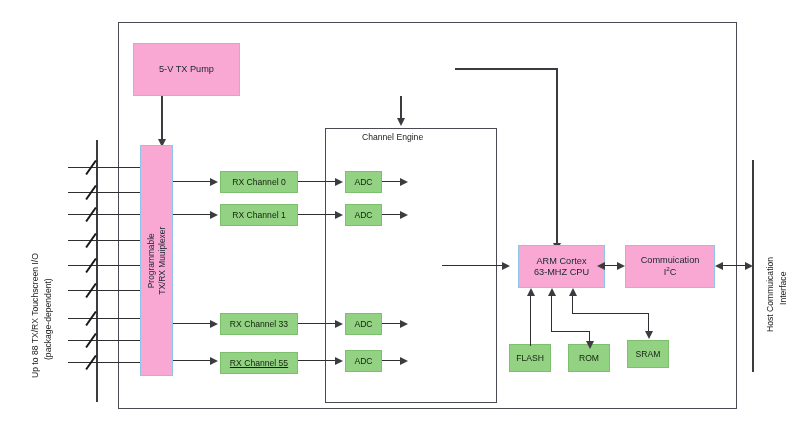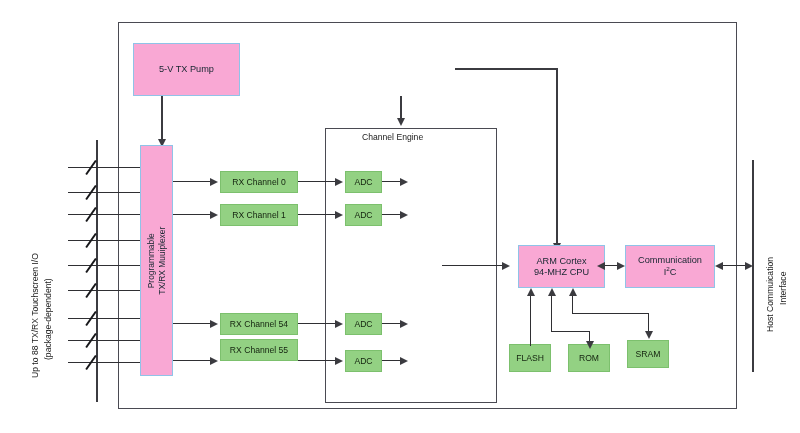--- a/index.html
+++ b/index.html
@@ -105,23 +105,23 @@
     </div>
   </div>
 
   <div class="box green f85" style="left:220px;top:171px;width:78px;height:22px;text-align:center;">
     <span>RX Channel 0</span>
   </div>
   <div class="box green f85" style="left:220px;top:204px;width:78px;height:22px;">
     <span>RX Channel 1</span>
   </div>
   <div class="box green f85" style="left:220px;top:313px;width:78px;height:22px;">
-    <span>RX Channel 54</span>
-  </div>
-  <div class="box green f85" style="left:220px;top:339px;width:78px;height:22px;">
+    <span>RX Channel 33</span>
+  </div>
+  <div class="box green f85" style="left:220px;top:352px;width:78px;height:22px;text-decoration:underline;">
     <span>RX Channel 55</span>
   </div>
 
   <div class="ln thinh" style="left:173px;top:181px;width:38px;"></div>
   <div class="ar ar-r" style="left:210px;top:177.5px;"></div>
   <div class="ln thinh" style="left:173px;top:214px;width:38px;"></div>
   <div class="ar ar-r" style="left:210px;top:210.5px;"></div>
   <div class="ln thinh" style="left:173px;top:323px;width:38px;"></div>
   <div class="ar ar-r" style="left:210px;top:319.5px;"></div>
   <div class="ln thinh" style="left:173px;top:360px;width:38px;"></div>
@@ -163,27 +163,27 @@
   <div class="ar ar-r" style="left:400px;top:319.5px;"></div>
   <div class="ln thinh" style="left:382px;top:360px;width:20px;"></div>
   <div class="ar ar-r" style="left:400px;top:356.5px;"></div>
 
   <div class="ln thinh" style="left:442px;top:265px;width:62px;"></div>
   <div class="ar ar-r" style="left:502px;top:261.5px;"></div>
 
   <div class="box blue f9" style="left:510px;top:245px;width:87px;height:43px;margin-left:8px;">
     <div>
       <div>ARM Cortex</div>
-      <div>94-MHZ CPU</div>
+      <div>63-MHZ CPU</div>
     </div>
   </div>
 
   <div class="box blue f9" style="left:625px;top:245px;width:90px;height:43px;">
     <div>
-      <div>Communication</div>
+      <div>Commuication</div>
       <div>
         <span>I</span><sup>2</sup><span>C</span>
       </div>
     </div>
   </div>
 
   <div class="ln thinh" style="left:604px;top:265px;width:14px;"></div>
   <div class="ar ar-l" style="left:597px;top:261.5px;"></div>
   <div class="ar ar-r" style="left:617px;top:261.5px;"></div>
 

